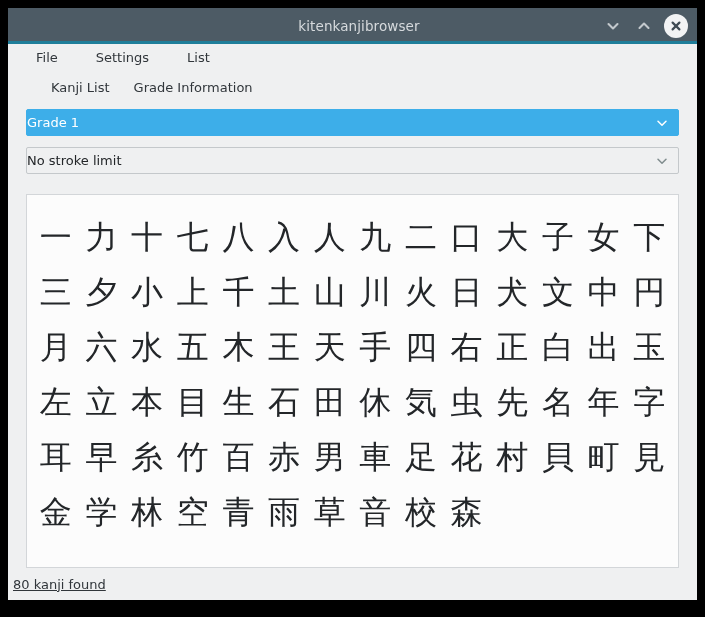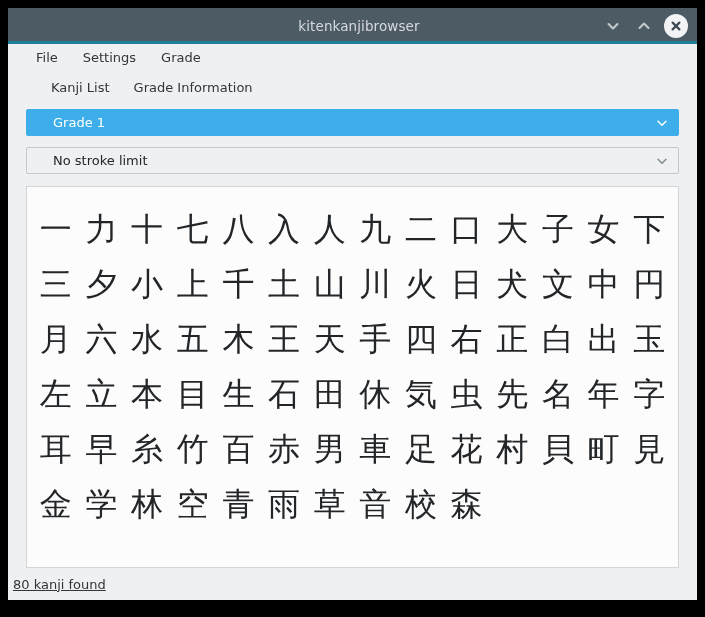--- a/index.html
+++ b/index.html
@@ -79,21 +79,21 @@
   }
   #close-btn svg line { stroke: #3f4b54; stroke-width: 2.2; stroke-linecap: round; }
 
   
   #menubar {
     height: 27px;
     flex: none;
     display: flex;
     align-items: center;
     padding-left: 17px;
-    gap: 3px;
+    gap: 16px;
   }
   .menu-item {
     font-size: 13px;
     color: #31363b;
     padding: 3px 11px;
     border-radius: 2px;
     cursor: default;
     user-select: none;
   }
 
@@ -124,38 +124,38 @@
     box-sizing: border-box;
     min-height: 0;
   }
 
   .combo {
     height: 27px;
     flex: none;
     display: flex;
     align-items: center;
     justify-content: space-between;
-    padding: 0 9px 0 26px;
+    padding: 0 9px 0 0;
     box-sizing: border-box;
     font-size: 13px;
     border-radius: 2px;
     cursor: pointer;
     user-select: none;
   }
   #combo-grade {
     background: #3daee9;
     border: 1px solid #3daee9;
     color: #ffffff;
     margin-bottom: 11px;
   }
   #combo-stroke {
     background: #eff0f1;
     border: 1px solid #c4c8cb;
     color: #232629;
-    margin-bottom: 12px;
+    margin-bottom: 20px;
   }
   .combo-arrow svg { display: block; }
 
   
   #kanji-panel {
     flex: 1;
     min-height: 0;
     background: #fcfcfc;
     border: 1px solid #d3d6d9;
     box-sizing: border-box;
@@ -217,21 +217,21 @@
         </svg>
       </div>
     </div>
 
     <div id="titlebar-accent"></div>
   </div>
 
   <div id="menubar">
     <div class="menu-item">File</div>
     <div class="menu-item">Settings</div>
-    <div class="menu-item">Grade</div>
+    <div class="menu-item">List</div>
   </div>
 
   <div id="tabbar">
     <div class="tab">Kanji List</div>
     <div class="tab">Grade Information</div>
   </div>
 
   <div id="content">
 
     <div class="combo" id="combo-grade">

